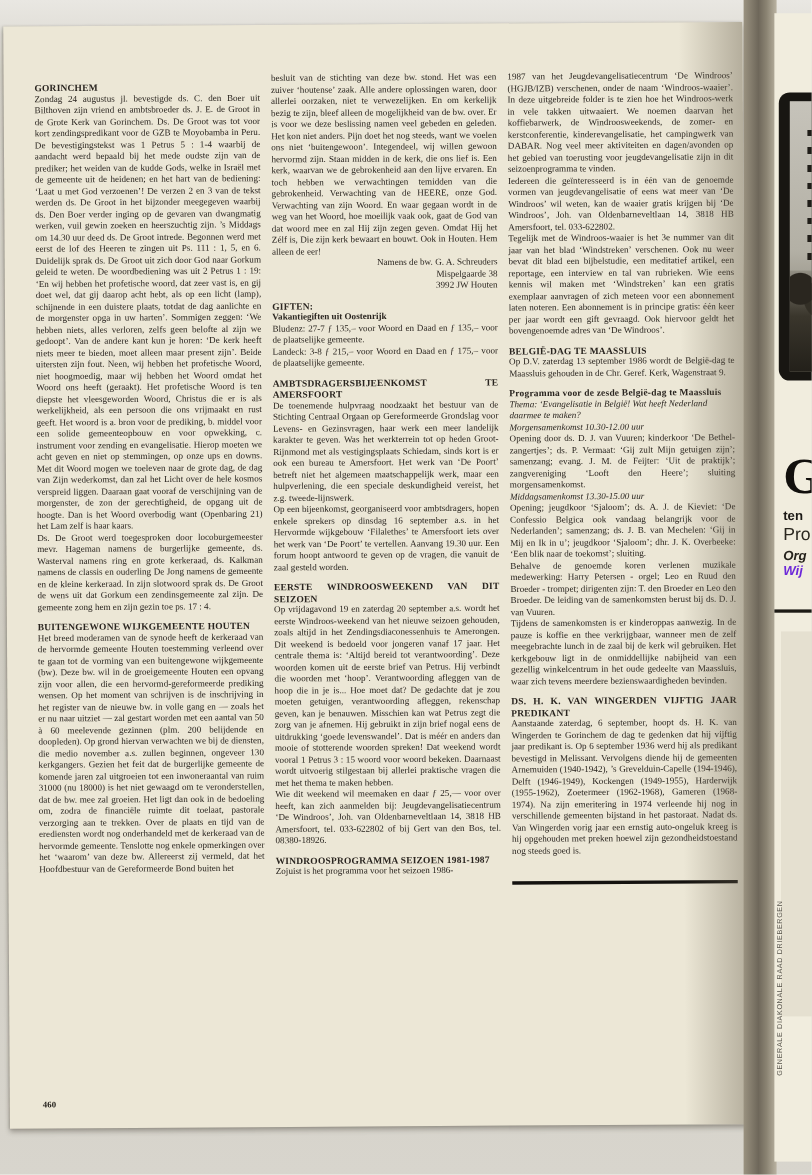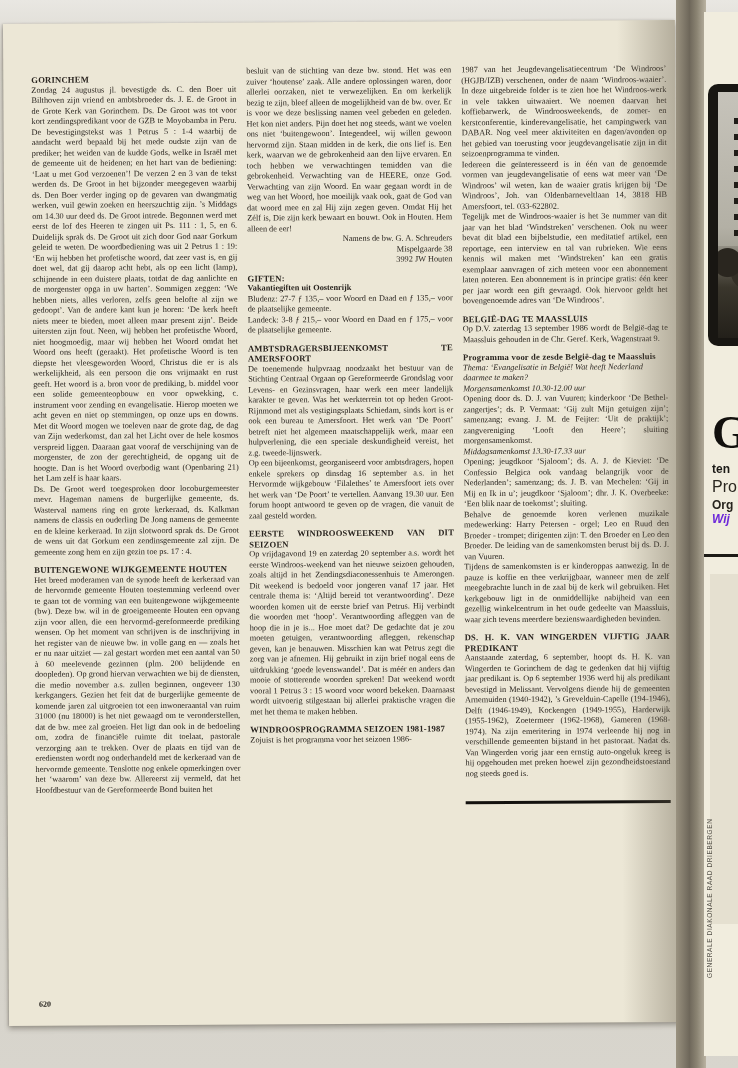--- a/index.html
+++ b/index.html
@@ -61,21 +61,21 @@
       radial-gradient(circle at 65% 28%, #332f26 0 18px, rgba(0,0,0,0) 19px),
       radial-gradient(circle at 90% 55%, #23201a 0 22px, rgba(0,0,0,0) 23px),
       linear-gradient(180deg,rgba(70,66,56,.2) 0%, #3a362c 45%, #23201a 100%);
   }
   .np-headline{
     position:absolute;left:8px;top:398px;
     font-family:"Liberation Serif",serif;font-weight:700;font-size:46px;line-height:46px;color:#12100d;
   }
   .np-line1{position:absolute;left:8px;top:450px;font-family:"Liberation Sans",sans-serif;font-weight:700;font-size:12px;color:#1c1a16;}
   .np-line2{position:absolute;left:8px;top:466px;font-family:"Liberation Sans",sans-serif;font-size:16px;color:#2a271f;}
-  .np-line3{position:absolute;left:8px;top:486px;font-family:"Liberation Sans",sans-serif;font-weight:700;font-size:12px;color:#26231c;}
+  .np-line3{position:absolute;left:8px;top:486px;font-family:"Liberation Sans",sans-serif;font-style:italic;font-weight:700;font-size:12px;color:#26231c;}
   .np-line4{position:absolute;left:8px;top:500px;font-family:"Liberation Sans",sans-serif;font-style:italic;font-weight:700;font-size:12px;color:#6d28d9;}
   .np-rule{position:absolute;left:0;top:542px;width:38px;height:3px;background:#1d1b16;}
   .np-tint{position:absolute;left:6px;top:562px;width:30px;height:350px;background:rgba(205,200,182,.35);}
   .np-vertical{
     position:absolute;left:2px;top:786px;height:180px;
     writing-mode:vertical-rl;transform:rotate(180deg);
     font-family:"Liberation Sans",sans-serif;font-size:6.5px;letter-spacing:.6px;
     color:#55524a;white-space:nowrap;
   }
 </style>
@@ -100,43 +100,44 @@
           <div class="blk sig">3992 JW Houten</div>
           <div class="blk h">GIFTEN:</div>
           <div class="blk b">Vakantiegiften uit Oostenrijk</div>
           <div class="blk p">Bludenz: 27-7 ƒ 135,– voor Woord en Daad en ƒ 135,– voor de plaatselijke gemeente.</div>
           <div class="blk p">Landeck: 3-8 ƒ 215,– voor Woord en Daad en ƒ 175,– voor de plaatselijke gemeente.</div>
           <div class="blk h">AMBTSDRAGERSBIJEENKOMST TE AMERSFOORT</div>
           <div class="blk p">De toenemende hulpvraag noodzaakt het bestuur van de Stichting Centraal Orgaan op Gereformeerde Grondslag voor Levens- en Gezinsvragen, haar werk een meer landelijk karakter te geven. Was het werkterrein tot op heden Groot-Rijnmond met als vestigingsplaats Schiedam, sinds kort is er ook een bureau te Amersfoort. Het werk van ‘De Poort’ betreft niet het algemeen maatschappelijk werk, maar een hulpverlening, die een speciale deskundigheid vereist, het z.g. tweede-lijnswerk.</div>
           <div class="blk p">Op een bijeenkomst, georganiseerd voor ambtsdragers, hopen enkele sprekers op dinsdag 16 september a.s. in het Hervormde wijkgebouw ‘Filalethes’ te Amersfoort iets over het werk van ‘De Poort’ te vertellen. Aanvang 19.30 uur. Een forum hoopt antwoord te geven op de vragen, die vanuit de zaal gesteld worden.</div>
           <div class="blk h">EERSTE WINDROOSWEEKEND VAN DIT SEIZOEN</div>
           <div class="blk p">Op vrijdagavond 19 en zaterdag 20 september a.s. wordt het eerste Windroos-weekend van het nieuwe seizoen gehouden, zoals altijd in het Zendingsdiaconessenhuis te Amerongen. Dit weekend is bedoeld voor jongeren vanaf 17 jaar. Het centrale thema is: ‘Altijd bereid tot verantwoording’. Deze woorden komen uit de eerste brief van Petrus. Hij verbindt die woorden met ‘hoop’. Verantwoording afleggen van de hoop die in je is... Hoe moet dat? De gedachte dat je zou moeten getuigen, verantwoording afleggen, rekenschap geven, kan je benauwen. Misschien kan wat Petrus zegt die zorg van je afnemen. Hij gebruikt in zijn brief nogal eens de uitdrukking ‘goede levenswandel’. Dat is méér en anders dan mooie of stotterende woorden spreken! Dat weekend wordt vooral 1 Petrus 3 : 15 woord voor woord bekeken. Daarnaast wordt uitvoerig stilgestaan bij allerlei praktische vragen die met het thema te maken hebben.</div>
+          <div class="blk p">Wie dit weekend wil meemaken en daar ƒ 25,— voor over heeft, kan zich aanmelden bij: Jeugdevangelisatiecentrum ‘De Windroos’, Joh. van Oldenbarneveltlaan 14, 3818 HB Amersfoort, tel. 033-622802 of bij Gert van den Bos, tel. 08380-18926.</div>
           <div class="blk h">WINDROOSPROGRAMMA SEIZOEN 1981-1987</div>
           <div class="blk p">Zojuist is het programma voor het seizoen 1986-</div>
         </div>
       <div class="col">
           <div class="blk p">1987 van het Jeugdevangelisatiecentrum ‘De Windroos’ (HGJB/IZB) verschenen, onder de naam ‘Windroos-waaier’. In deze uitgebreide folder is te zien hoe het Windroos-werk in vele takken uitwaaiert. We noemen daarvan het koffiebarwerk, de Windroosweekends, de zomer- en kerstconferentie, kinderevangelisatie, het campingwerk van DABAR. Nog veel meer aktiviteiten en dagen/avonden op het gebied van toerusting voor jeugdevangelisatie zijn in dit seizoenprogramma te vinden.</div>
           <div class="blk p">Iedereen die geïnteresseerd is in één van de genoemde vormen van jeugdevangelisatie of eens wat meer van ‘De Windroos’ wil weten, kan de waaier gratis krijgen bij ‘De Windroos’, Joh. van Oldenbarneveltlaan 14, 3818 HB Amersfoort, tel. 033-622802.</div>
           <div class="blk p">Tegelijk met de Windroos-waaier is het 3e nummer van dit jaar van het blad ‘Windstreken’ verschenen. Ook nu weer bevat dit blad een bijbelstudie, een meditatief artikel, een reportage, een interview en tal van rubrieken. Wie eens kennis wil maken met ‘Windstreken’ kan een gratis exemplaar aanvragen of zich meteen voor een abonnement laten noteren. Een abonnement is in principe gratis: één keer per jaar wordt een gift gevraagd. Ook hiervoor geldt het bovengenoemde adres van ‘De Windroos’.</div>
           <div class="blk h">BELGIË-DAG TE MAASSLUIS</div>
           <div class="blk p">Op D.V. zaterdag 13 september 1986 wordt de België-dag te Maassluis gehouden in de Chr. Geref. Kerk, Wagenstraat 9.</div>
           <div class="blk h">Programma voor de zesde België-dag te Maassluis</div>
           <div class="blk it">Thema: ‘Evangelisatie in België! Wat heeft Nederland daarmee te maken?</div>
           <div class="blk it">Morgensamenkomst 10.30-12.00 uur</div>
           <div class="blk p">Opening door ds. D. J. van Vuuren; kinderkoor ‘De Bethel-zangertjes’; ds. P. Vermaat: ‘Gij zult Mijn getuigen zijn’; samenzang; evang. J. M. de Feijter: ‘Uit de praktijk’; zangvereniging ‘Looft den Heere’; sluiting morgensamenkomst.</div>
-          <div class="blk it">Middagsamenkomst 13.30-17.33 uur</div>
+          <div class="blk it">Middagsamenkomst 13.30-15.00 uur</div>
           <div class="blk p">Opening; jeugdkoor ‘Sjaloom’; ds. A. J. de Kieviet: ‘De Confessio Belgica ook vandaag belangrijk voor de Nederlanden’; samenzang; ds. J. B. van Mechelen: ‘Gij in Mij en Ik in u’; jeugdkoor ‘Sjaloom’; dhr. J. K. Overbeeke: ‘Een blik naar de toekomst’; sluiting.</div>
           <div class="blk p">Behalve de genoemde koren verlenen muzikale medewerking: Harry Petersen - orgel; Leo en Ruud den Broeder - trompet; dirigenten zijn: T. den Broeder en Leo den Broeder. De leiding van de samenkomsten berust bij ds. D. J. van Vuuren.</div>
           <div class="blk p">Tijdens de samenkomsten is er kinderoppas aanwezig. In de pauze is koffie en thee verkrijgbaar, wanneer men de zelf meegebrachte lunch in de zaal bij de kerk wil gebruiken. Het kerkgebouw ligt in de onmiddellijke nabijheid van een gezellig winkelcentrum in het oude gedeelte van Maassluis, waar zich tevens meerdere bezienswaardigheden bevinden.</div>
           <div class="blk h">DS. H. K. VAN WINGERDEN VIJFTIG JAAR PREDIKANT</div>
           <div class="blk p">Aanstaande zaterdag, 6 september, hoopt ds. H. K. van Wingerden te Gorinchem de dag te gedenken dat hij vijftig jaar predikant is. Op 6 september 1936 werd hij als predikant bevestigd in Melissant. Vervolgens diende hij de gemeenten Arnemuiden (1940-1942), ’s Grevelduin-Capelle (194-1946), Delft (1946-1949), Kockengen (1949-1955), Harderwijk (1955-1962), Zoetermeer (1962-1968), Gameren (1968-1974). Na zijn emeritering in 1974 verleende hij nog in verschillende gemeenten bijstand in het pastoraat. Nadat ds. Van Wingerden vorig jaar een ernstig auto-ongeluk kreeg is hij opgehouden met preken hoewel zijn gezondheidstoestand nog steeds goed is.</div>
           <div class="blk rule"></div>
         </div>
     </div>
-    <div class="folio">620</div>
+    <div class="folio">460</div>
   </div>
 
   <div class="gutter"></div>
 
   <div class="page-right">
     <div class="np-photo">
       <div class="np-photo-img">
         <div class="np-photo-marks"></div>
         <div class="np-photo-foliage"></div>
       </div>

